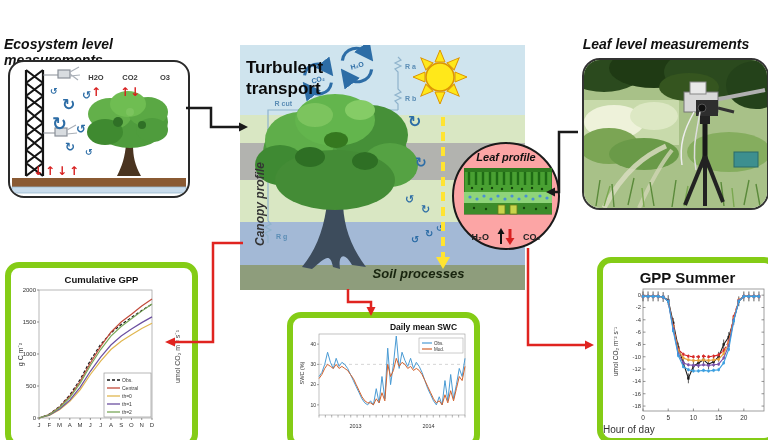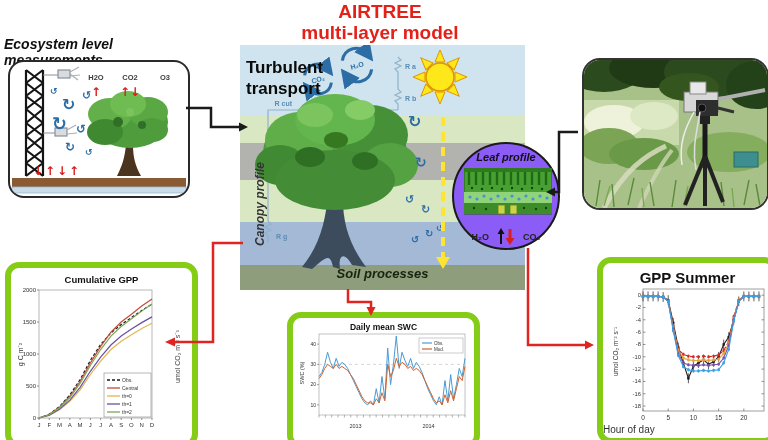--- a/index.html
+++ b/index.html
@@ -15,35 +15,35 @@
            border-radius:16px;background:#fff;overflow:hidden;z-index:3;}
   .leaf-photo{position:absolute;left:582px;top:58px;width:183px;height:148px;border:2px solid #333;
            border-radius:18px;overflow:hidden;z-index:3;}
   .model{position:absolute;left:240px;top:45px;width:285px;height:245px;z-index:1;}
   .model svg{position:absolute;left:0;top:0;}
   .turb{position:absolute;left:6px;top:12px;width:84px;font-weight:bold;font-size:17px;
         line-height:1.25;color:#0a0a0a;}
   .vlabel{position:absolute;transform:rotate(-90deg);text-align:center;white-space:nowrap;}
   .canopy{width:150px;left:-55px;top:152px;font-style:italic;font-weight:bold;font-size:12px;color:#333;}
   .soil{position:absolute;left:0;top:221px;width:100%;text-align:center;font-style:italic;
-        font-weight:bold;font-size:13px;color:#18240e;}
+        font-weight:bold;font-size:13px;color:#18240e;padding-left:36px;}
   .leaf-circle{position:absolute;left:452px;top:142px;width:108px;height:108px;border-radius:50%;
-        background:#8b5cf6;border:2.5px solid #1a1a1a;z-index:6;box-sizing:border-box;}
+        background:#fca5a5;border:2.5px solid #1a1a1a;z-index:6;box-sizing:border-box;}
   .lp-title{position:absolute;top:7px;width:100%;text-align:center;font-style:italic;
         font-weight:bold;font-size:11px;color:#111;}
   .lp-row{position:absolute;top:84px;width:100%;display:flex;justify-content:center;
         align-items:center;gap:7px;font-weight:bold;font-size:9px;color:#222;}
   .chart{position:absolute;background:#fff;border:6px solid #84cc16;border-radius:14px;z-index:3;}
   .chart svg{position:absolute;left:0;top:0;}
   .c1{left:5px;top:262px;width:181px;height:174px;}
   .c2{left:287px;top:312px;width:181px;height:125px;}
   .c3{left:597px;top:257px;width:169px;height:175px;}
   .ctitle{position:absolute;width:100%;text-align:center;font-weight:bold;color:#111;}
   .ct1{top:6px;font-size:9.5px;}
-  .ct2{top:4px;font-size:8.5px;}
+  .ct2{top:4px;font-size:8.5px;margin-left:40px;}
   .ct3{top:6px;font-size:15px;}
   .yl1{width:70px;left:-26px;top:82px;font-size:7px;color:#333;}
   .yr1{width:90px;left:121px;top:84px;font-size:7px;color:#444;}
   .yl2{width:60px;left:-21px;top:52px;font-size:5.5px;color:#333;}
   .yl3{width:110px;left:-43px;top:84px;font-size:6.5px;color:#333;}
   .xl3{position:absolute;bottom:3px;width:100%;text-align:left;font-size:10px;color:#333;margin-top:9px;}
   .glyph{font-family:"DejaVu Sans",sans-serif;}
 </style>
 </head>
 <body>
@@ -66,24 +66,20 @@
     <g>
       <polyline points="348,289 348,302 371,302 371,309" fill="none" stroke="#e02420" stroke-width="2.5"></polyline>
       <polygon points="371,316 366.5,307 375.5,307" fill="#e02420"></polygon>
     </g>
     <g>
       <polyline points="528,248 528,345 587,345" fill="none" stroke="#e02420" stroke-width="2.5"></polyline>
       <polygon points="594,345 585,340.5 585,349.5" fill="#e02420"></polygon>
     </g>
   </svg>
 
-  <div class="title">
-    <div>AIRTREE</div>
-    <div>multi-layer model</div>
-  </div>
 
   <div class="side-label eco-label">Ecosystem level measurements</div>
   <div class="eco-box">
     <svg width="178" height="134" viewBox="0 0 178 134">
       <g>
         <path d="M16,8 V114 M33,8 V114 M16,8 L33,21 M33,8 L16,21 M16,21 L33,34 M33,21 L16,34 M16,34 L33,47 M33,34 L16,47 M16,47 L33,61 M33,47 L16,61 M16,61 L33,74 M33,61 L16,74 M16,74 L33,88 M33,74 L16,88 M16,88 L33,101 M33,88 L16,101 M16,101 L33,114 M33,101 L16,114" stroke="#151515" stroke-width="2.2" fill="none"></path>
       </g>
       <g stroke="#8a9098" stroke-width="1.2" fill="#d8dce0">
         <path d="M33,13 H50" fill="none"></path>
           <rect x="48" y="8" width="12" height="8"></rect>
@@ -127,20 +123,21 @@
           <text x="52" y="113">↓</text>
           <text x="64" y="113">↑</text>
       </g>
       <g>
         <rect x="2" y="116" width="174" height="9" fill="#8a5a33"></rect>
         <rect x="2" y="125" width="174" height="6" fill="#c9dcec" stroke="#9ab8d0" stroke-width="0.8"></rect>
       </g>
     </svg>
   </div>
 
+  <div class="side-label leafm-label">Leaf level measurements</div>
   <div class="leaf-photo">
     <svg width="183" height="148" viewBox="0 0 183 148">
       <rect width="183" height="148" fill="#a8c188"></rect>
       <rect x="0" y="40" width="95" height="45" fill="#cfe0b4" opacity="0.8"></rect>
       <ellipse cx="30" cy="62" rx="30" ry="17" fill="#eef2da"></ellipse>
         <ellipse cx="70" cy="56" rx="24" ry="14" fill="#dde8c4"></ellipse>
       <g>
         <ellipse cx="20" cy="10" rx="40" ry="22" fill="#2b4a1e"></ellipse>
           <ellipse cx="70" cy="8" rx="45" ry="20" fill="#1f3a14"></ellipse>
         <ellipse cx="130" cy="12" rx="50" ry="25" fill="#2b4a1e"></ellipse>

